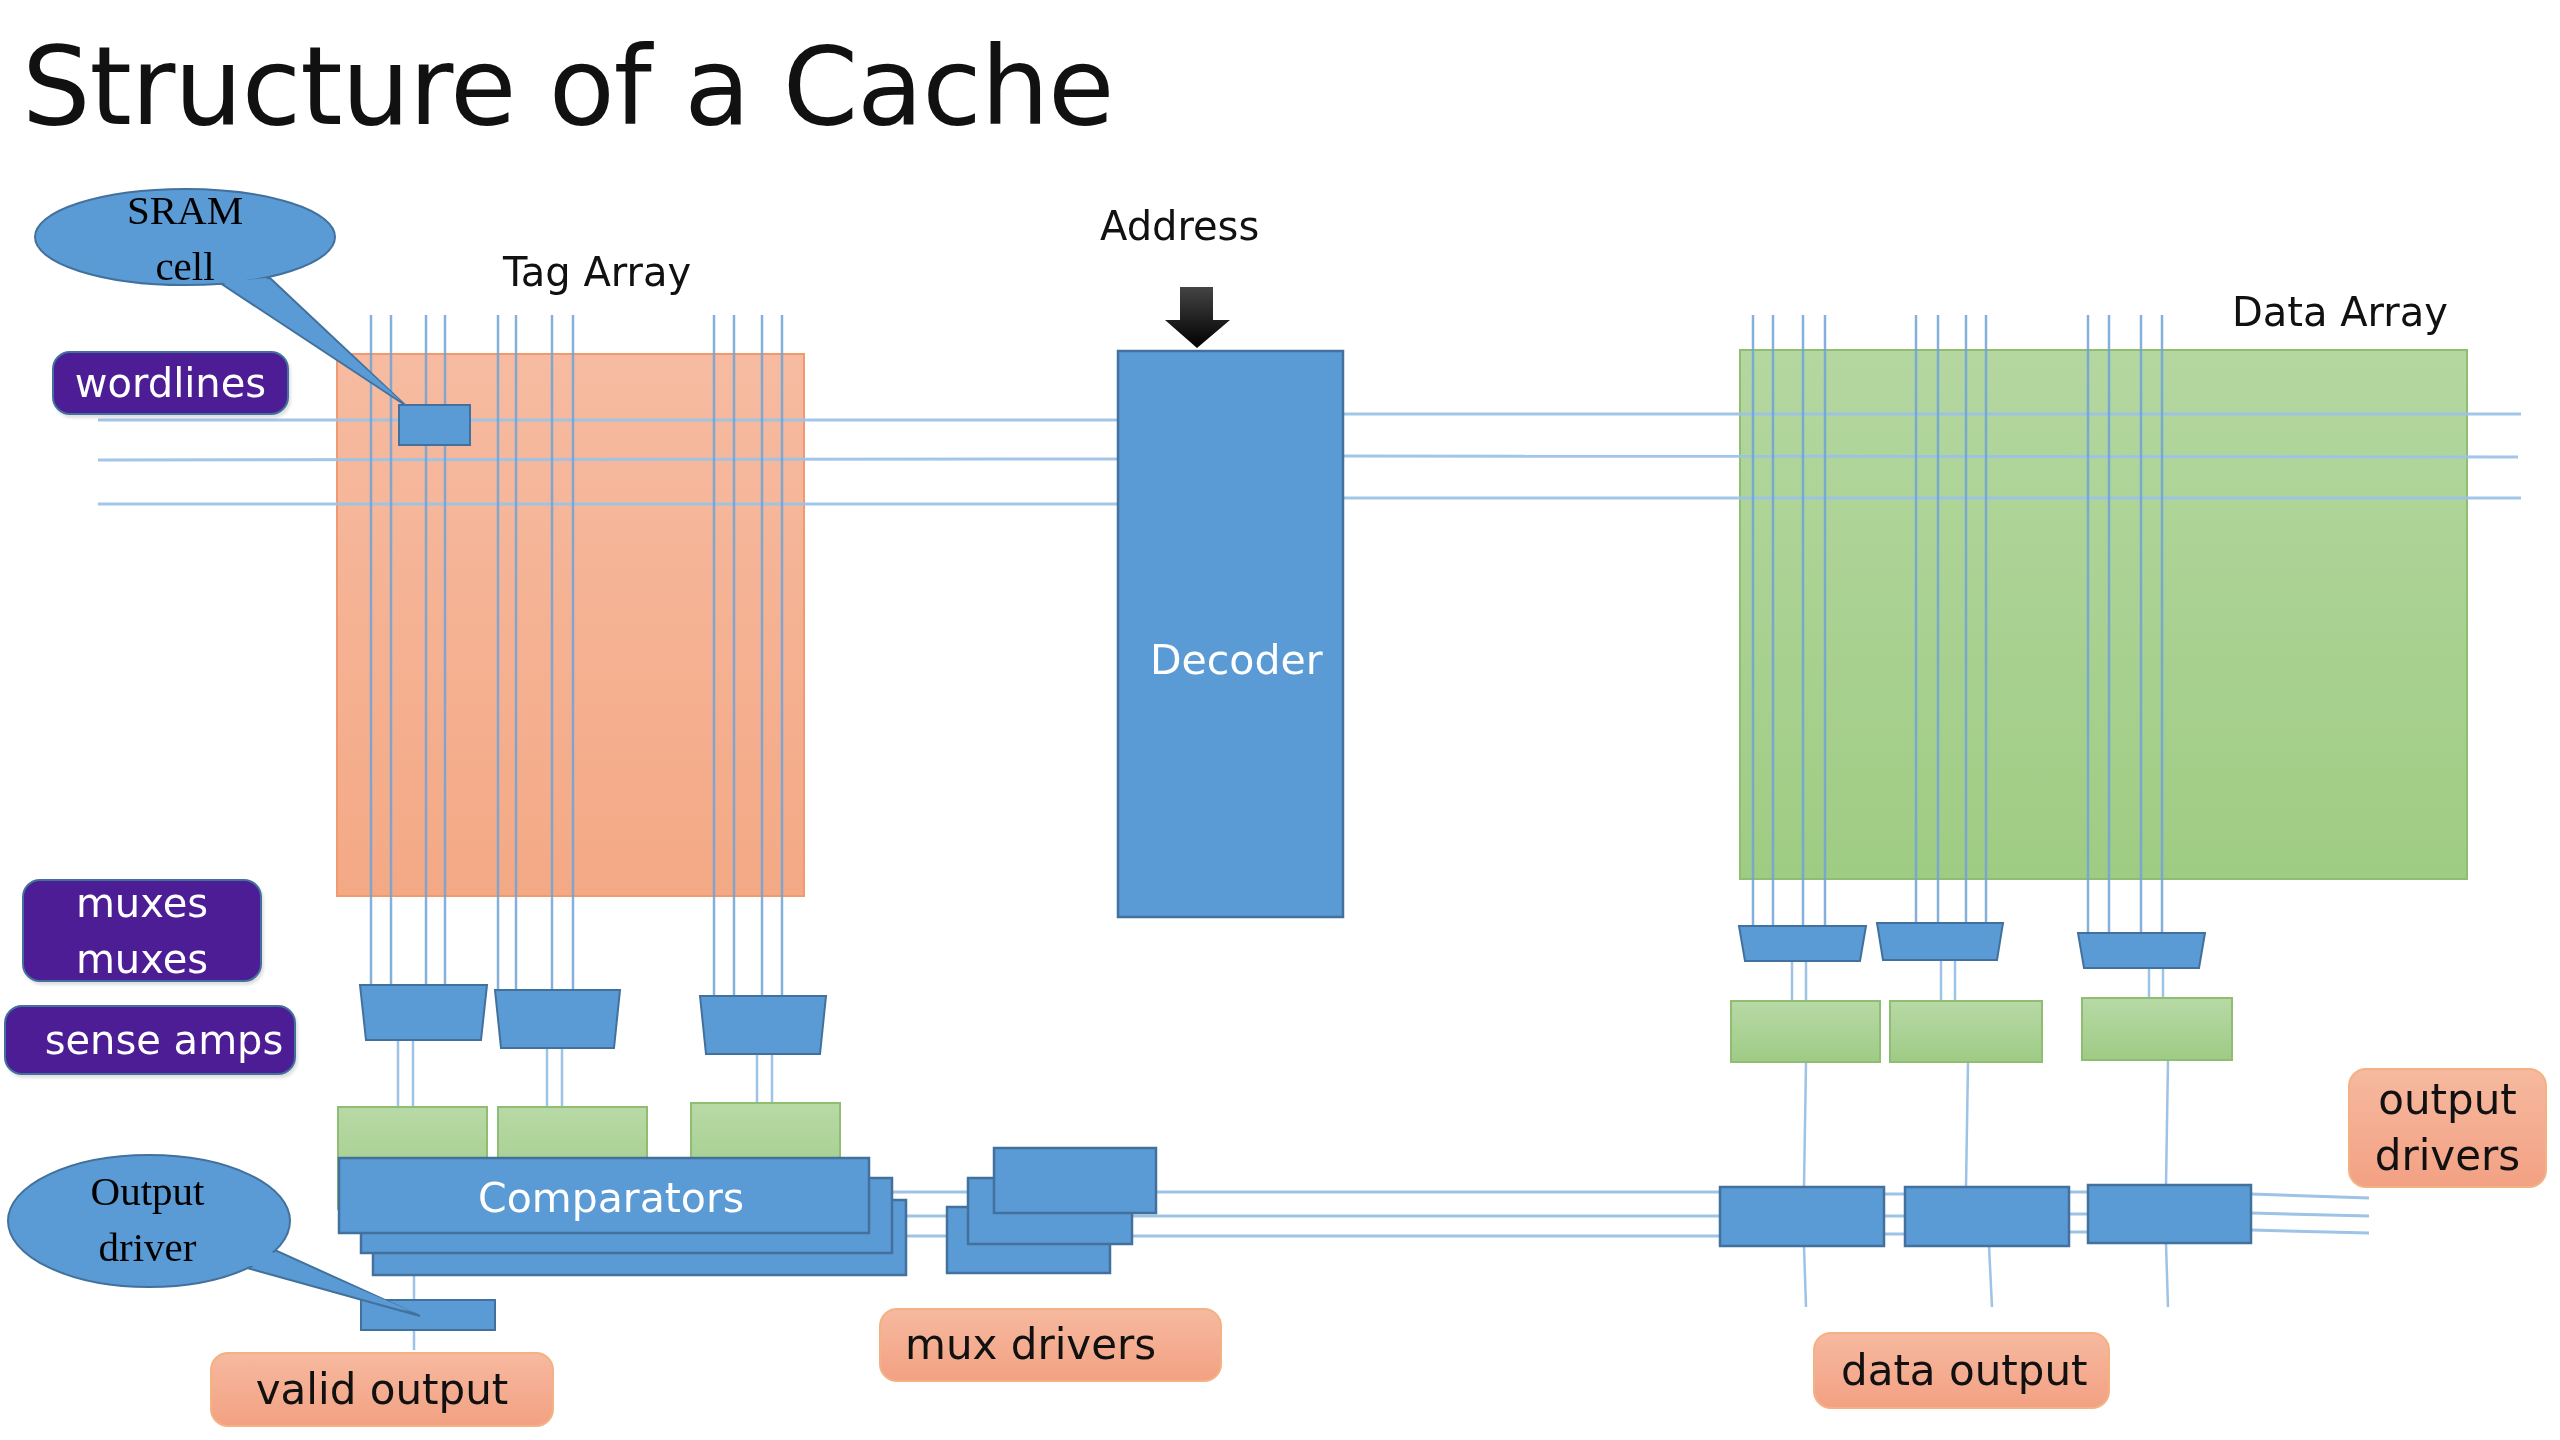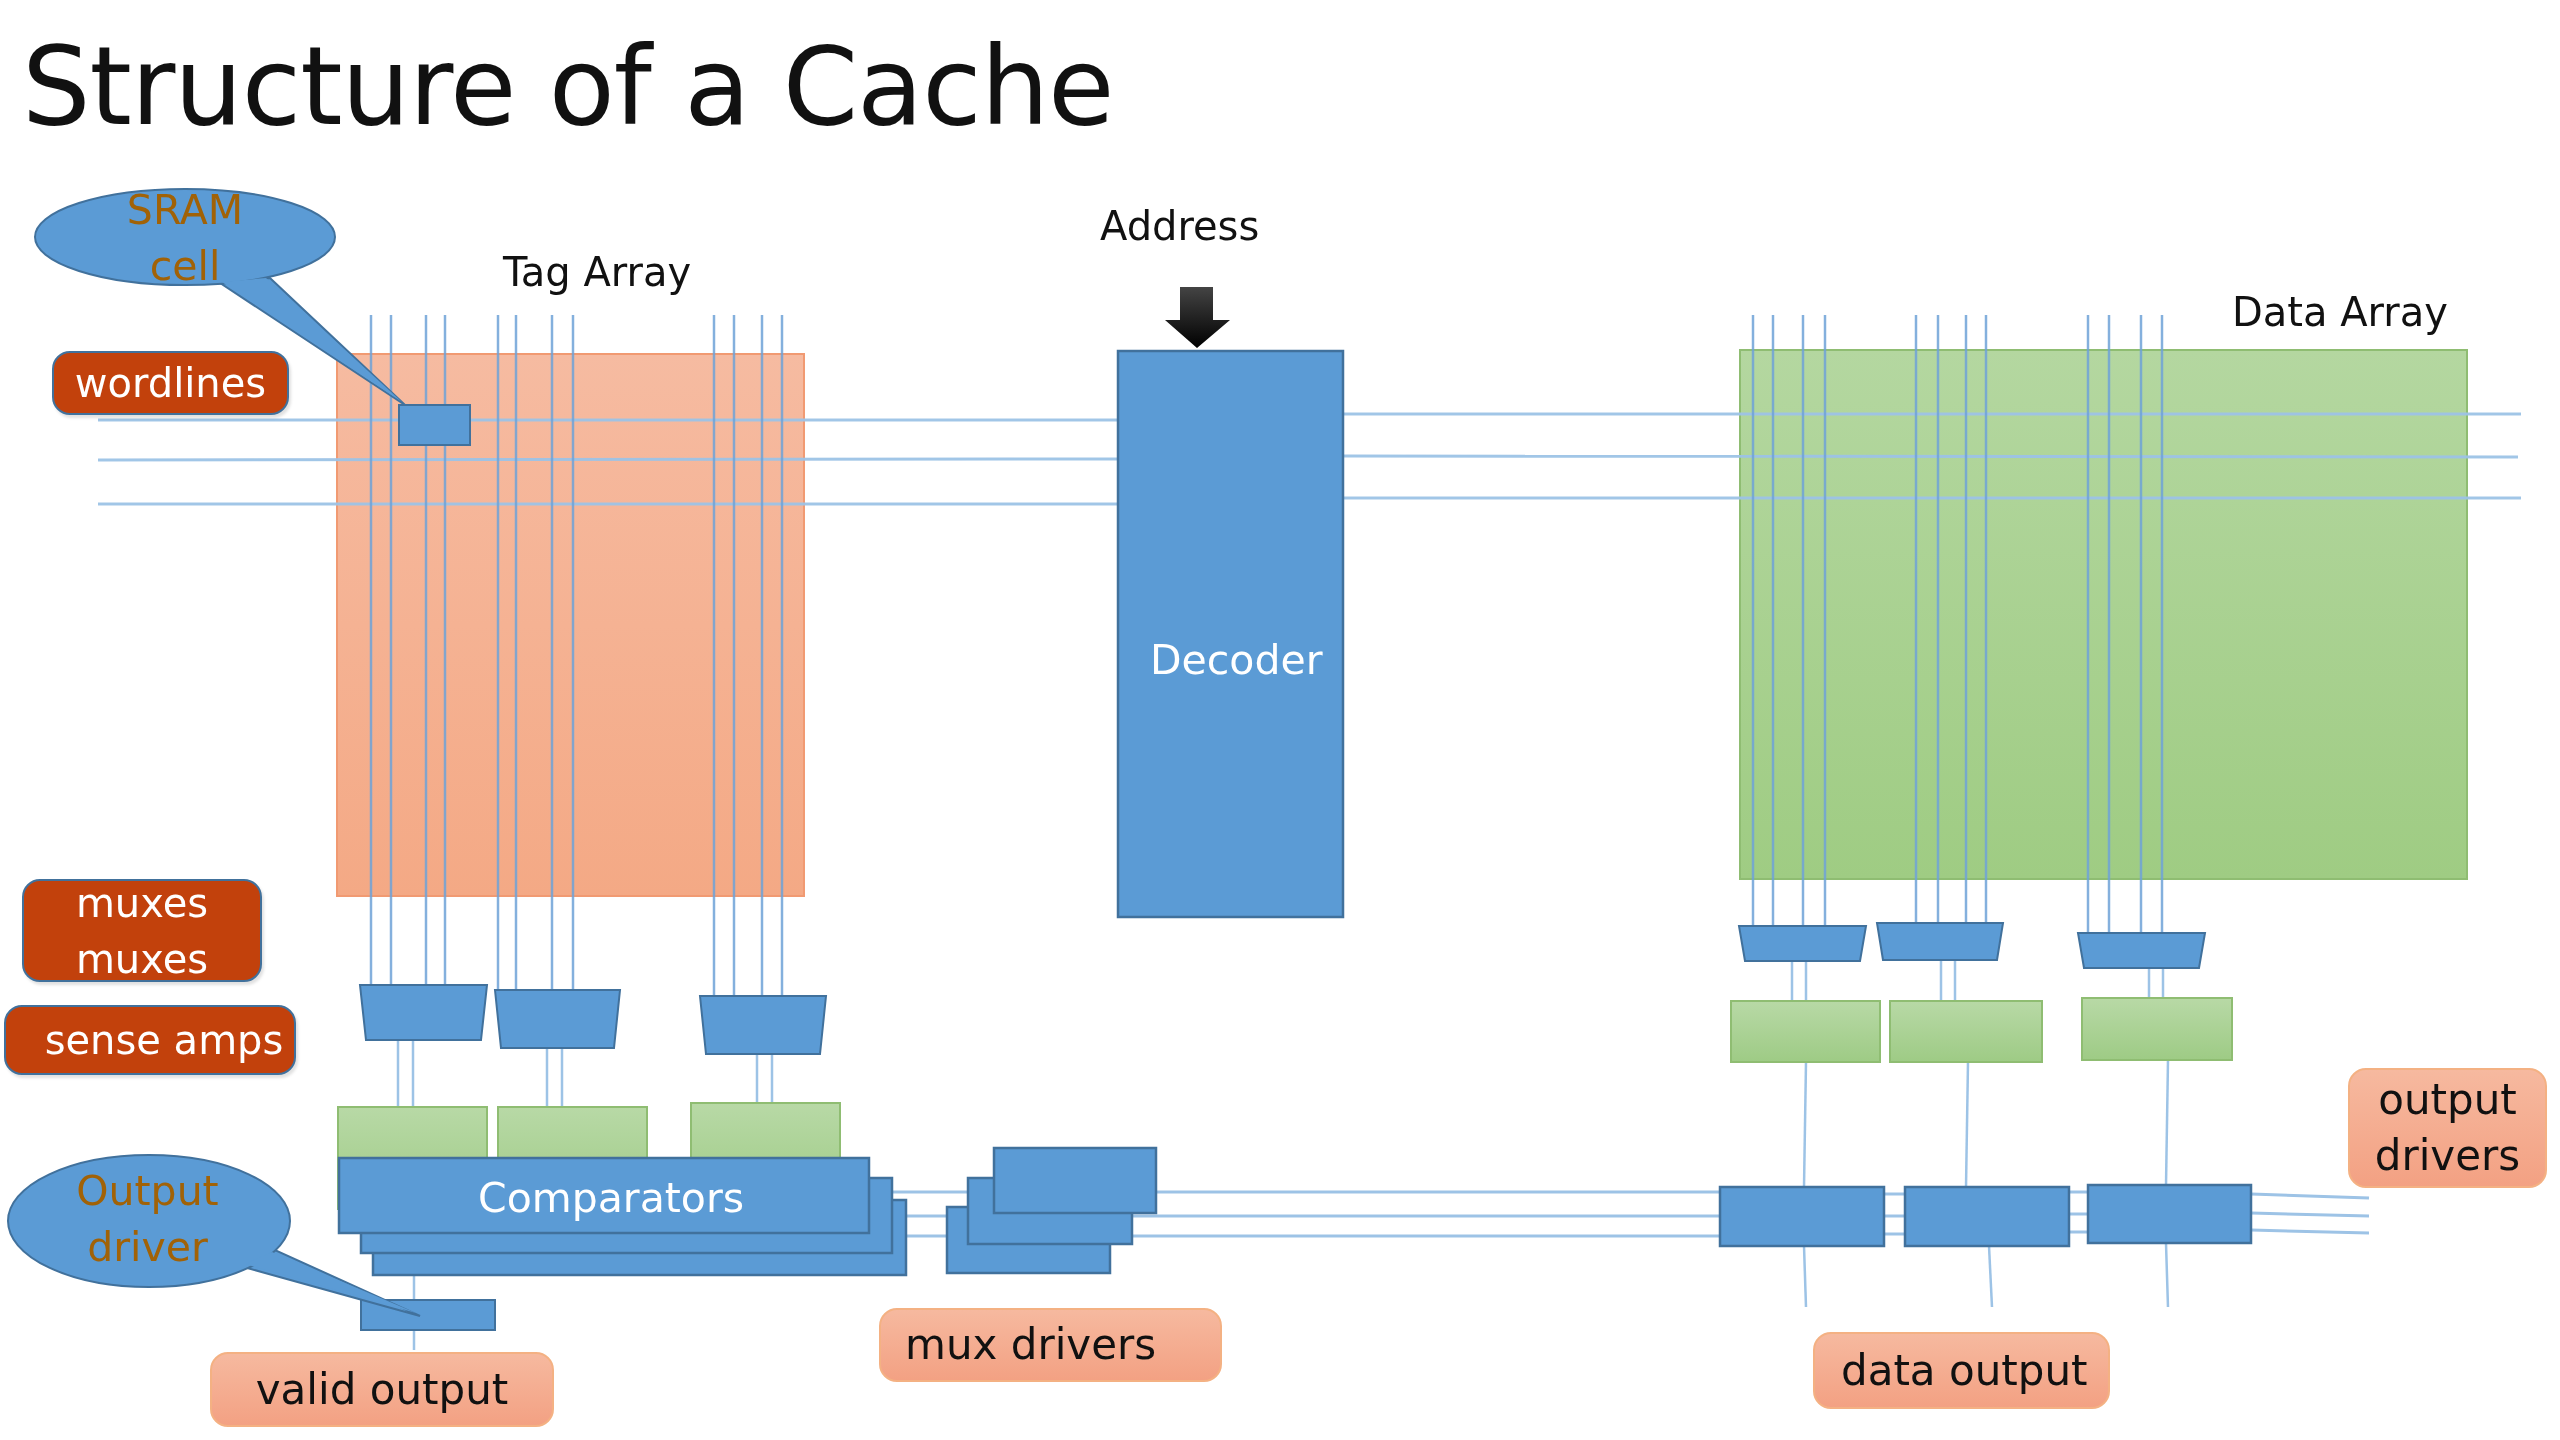--- a/index.html
+++ b/index.html
@@ -2,22 +2,22 @@
 <html><head>
 <meta charset="utf-8">
 <style>
   html, body { margin: 0; padding: 0; background: #ffffff; }
   body { width: 2560px; height: 1440px; position: relative; overflow: hidden;
          font-family: "DejaVu Sans", "Liberation Sans", sans-serif; }
   #stage { position: absolute; left: 0; top: 0; width: 2560px; height: 1440px; }
   .title { position: absolute; left: 22px; top: 22px; font-size: 108px; line-height: 130px;
            color: #111; font-weight: normal; letter-spacing: -1px; }
   .lbl { position: absolute; color: #111; font-size: 40px; line-height: 44px; white-space: nowrap; }
-  .callout-text { position: absolute; color: #a16207; font-size: 41px; line-height: 56px; text-align: center; white-space: nowrap; }
-  .blue-label { position: absolute; background: #c2410c; border: 2px solid #41719c; border-radius: 18px;
+  .callout-text { position: absolute; color: #000000; font-size: 41px; line-height: 56px; text-align: center; white-space: nowrap; font-family: Liberation Serif, serif; }
+  .blue-label { position: absolute; background: #4c1d95; border: 2px solid #41719c; border-radius: 18px;
                 color: #fff; font-size: 40px; display: flex; align-items: center; justify-content: center;
                 text-align: center; line-height: 56px; box-sizing: border-box;
                 box-shadow: 2px 3px 3px rgba(0,0,0,0.12); }
   .orange-label { position: absolute; background: linear-gradient(#f6b99f, #f3a183); border: 2px solid #f4b183;
                   border-radius: 18px; color: #111; font-size: 42px; display: flex; align-items: center;
                   box-sizing: border-box; line-height: 56px; }
   .box-text { position: absolute; color: #fff; font-size: 41px; line-height: 48px; white-space: nowrap; }
 </style>
 </head>
 <body>

